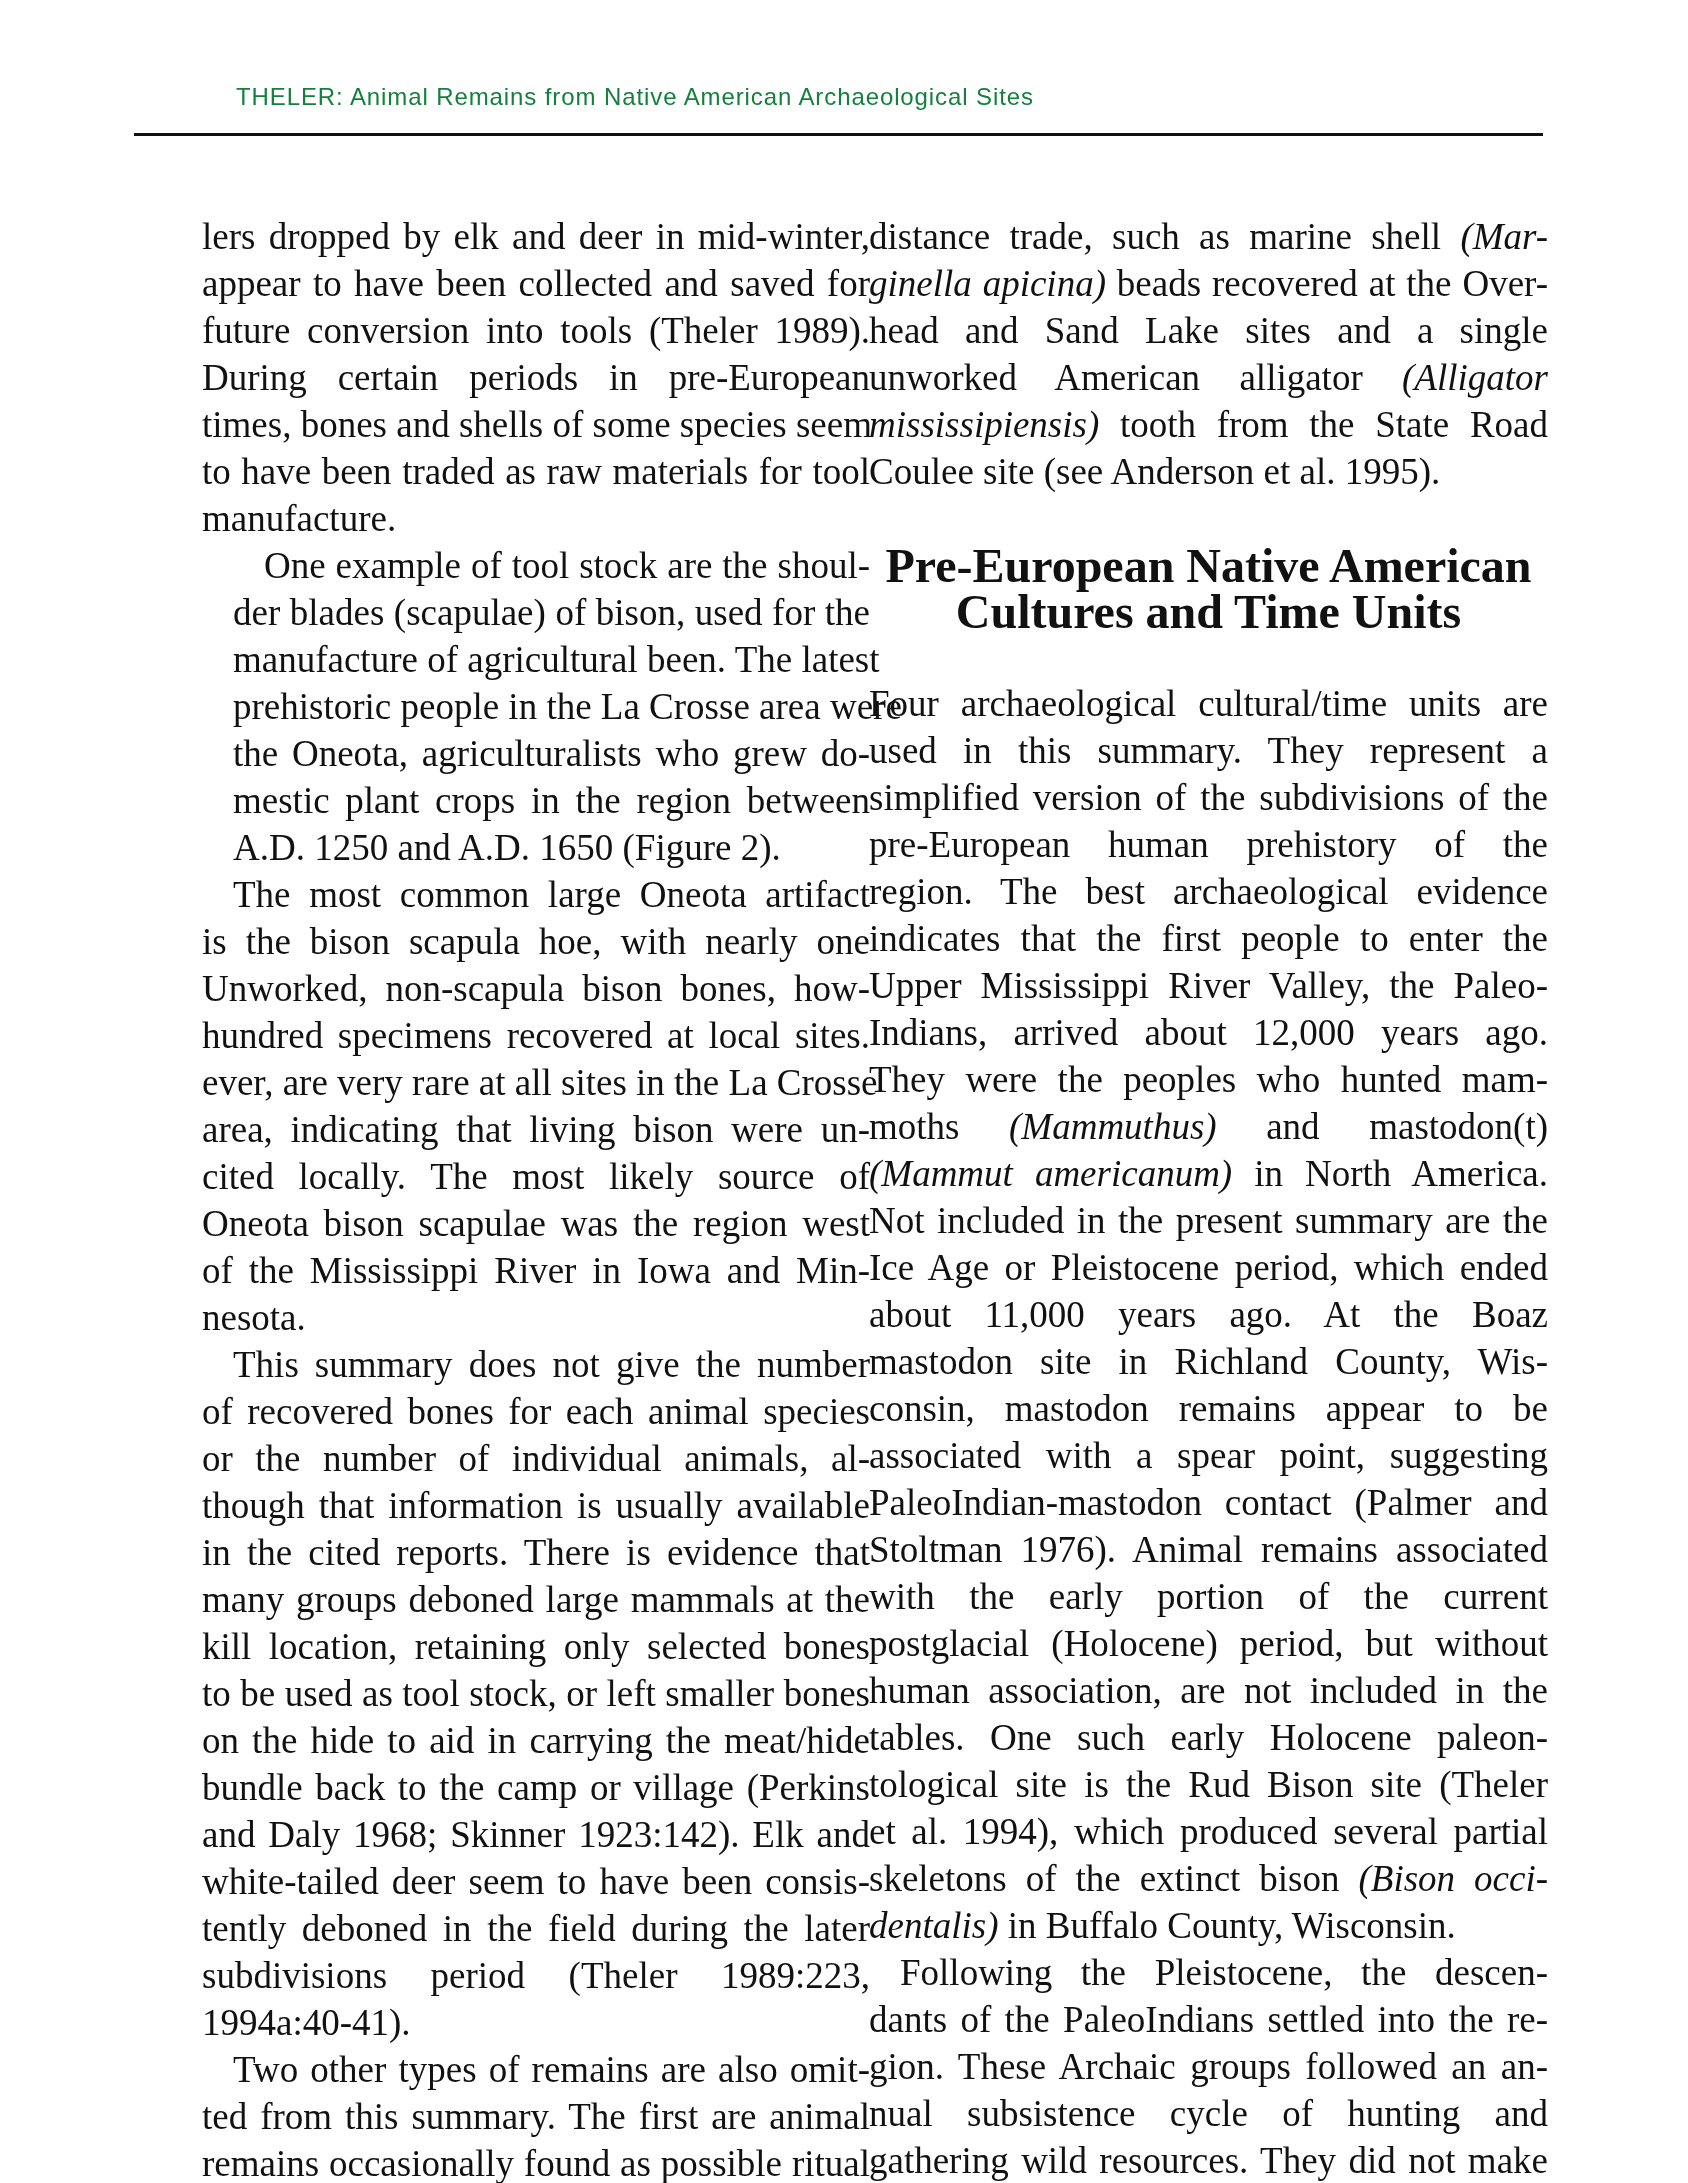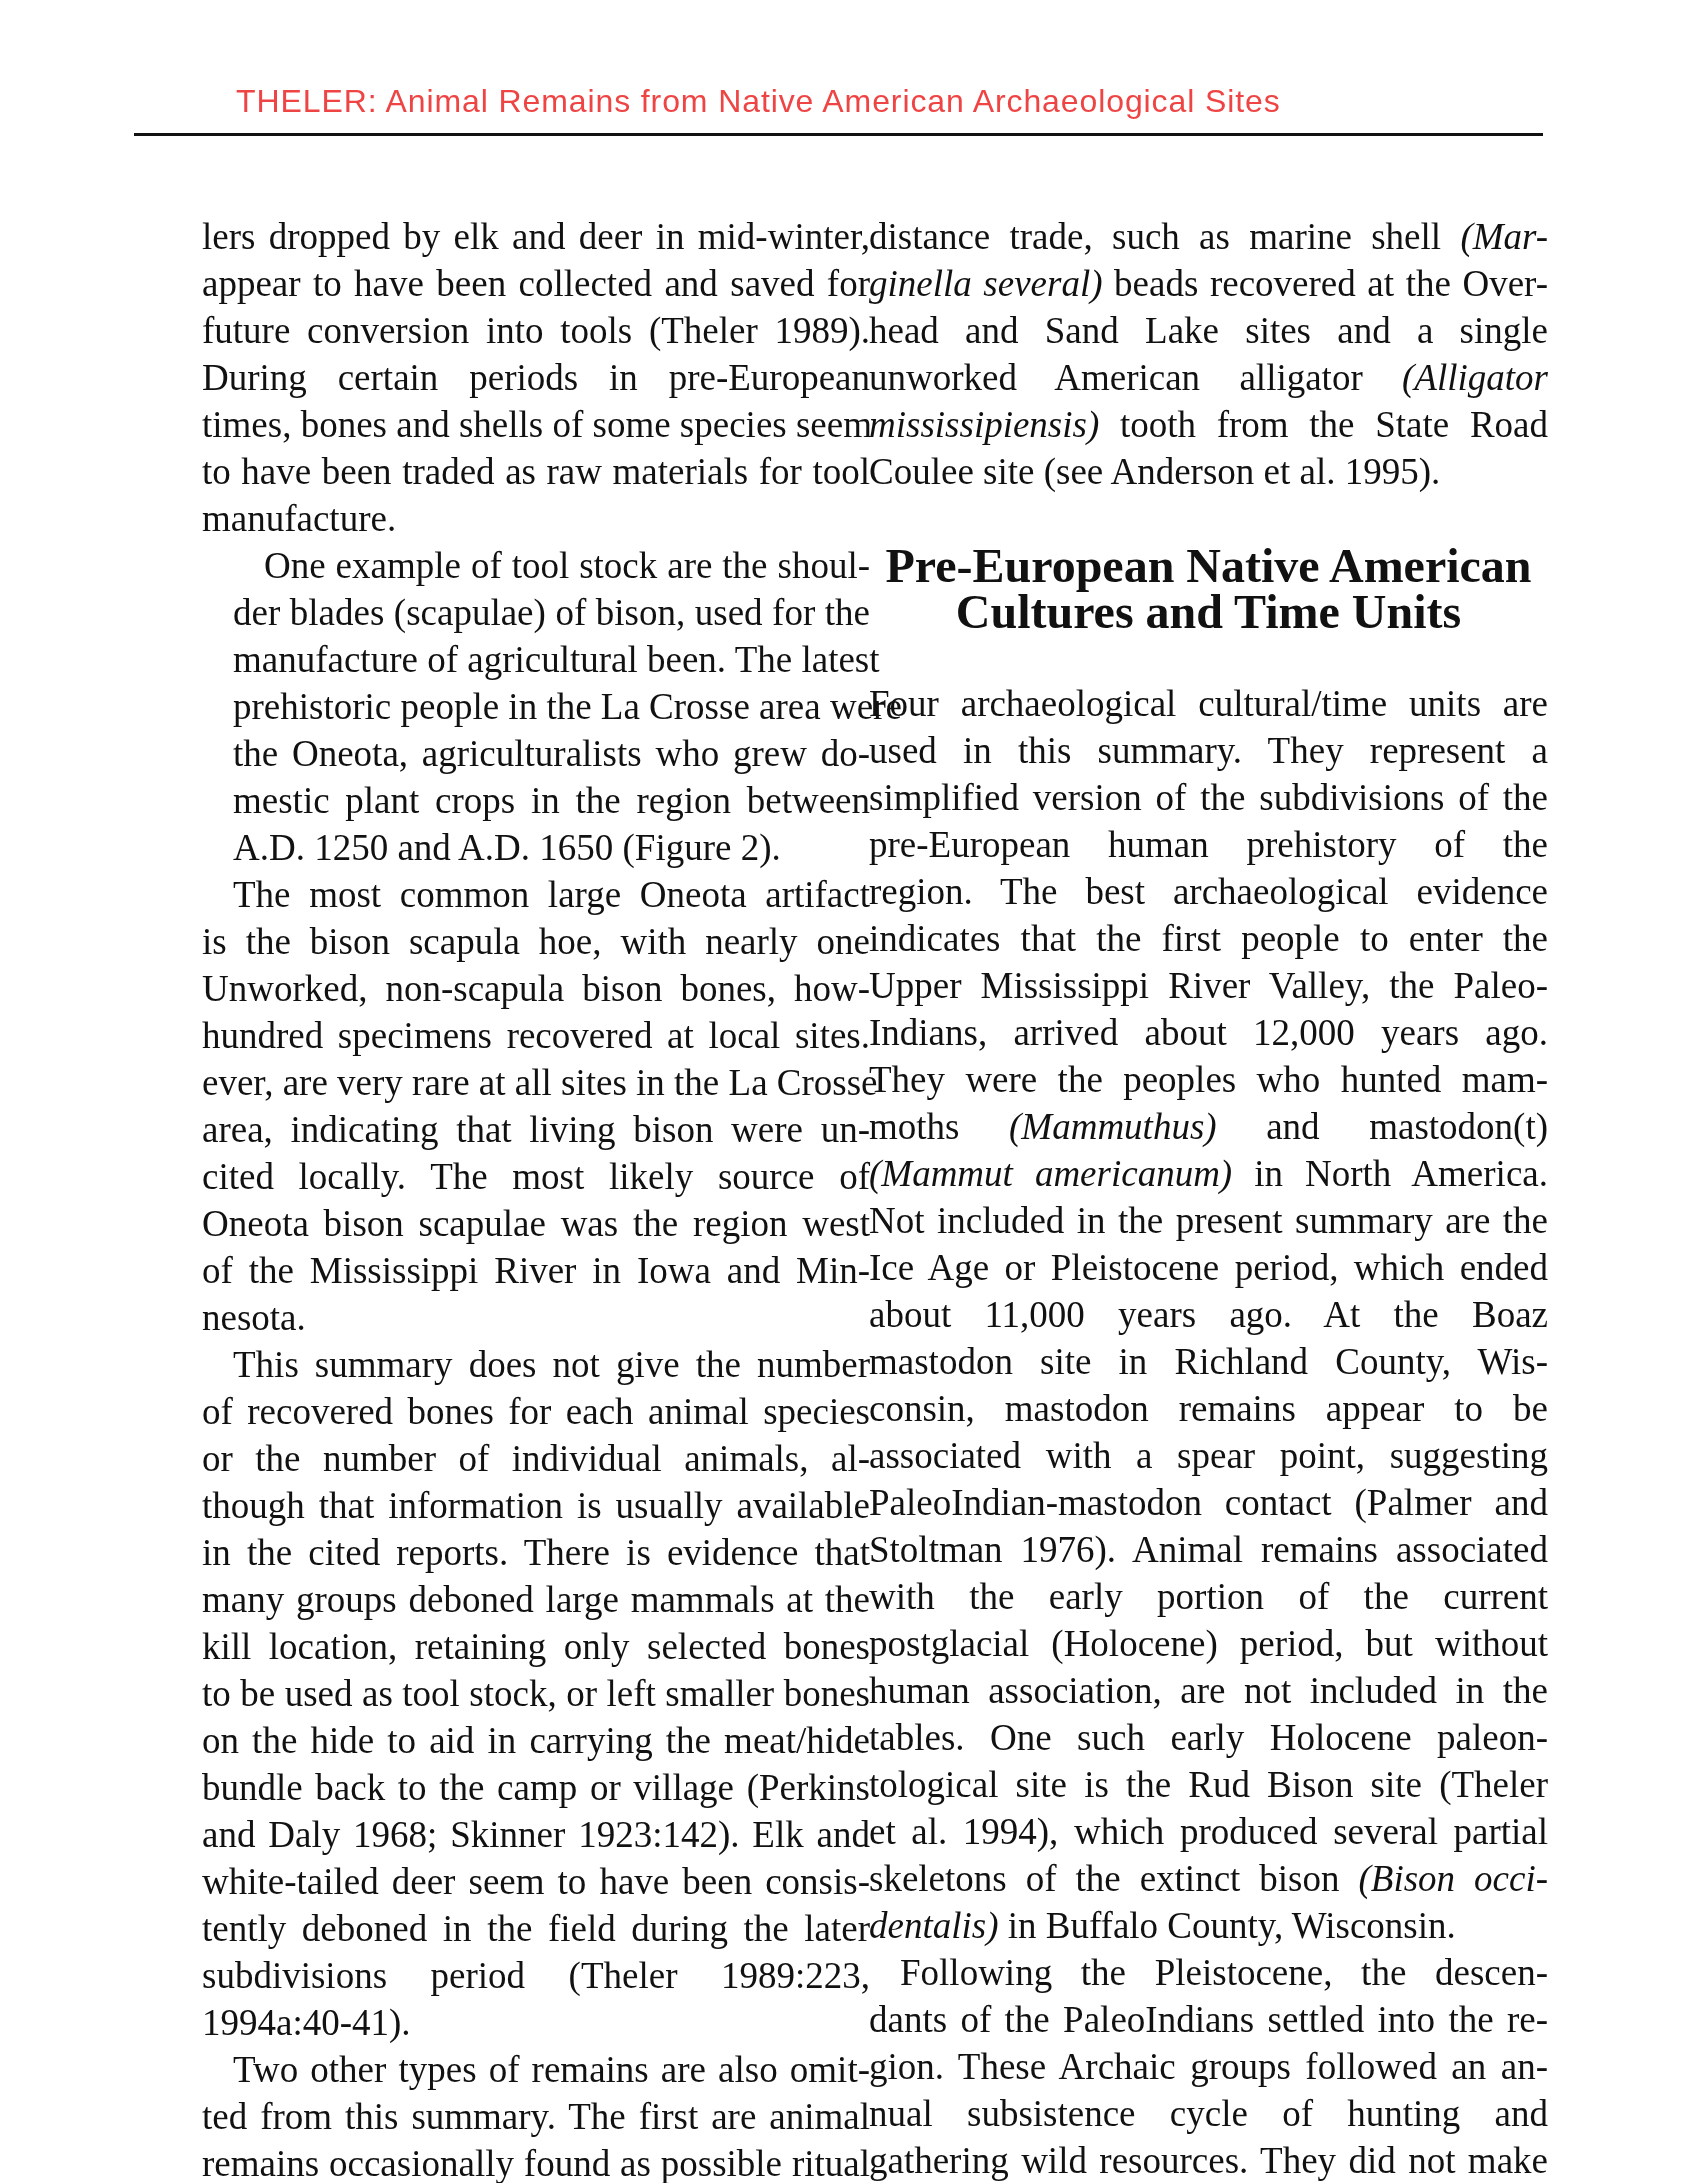--- a/index.html
+++ b/index.html
@@ -1,20 +1,20 @@
 <!DOCTYPE html>
 <html style="font-size:7px"><head>
   <meta charset="utf-8">
   <style>
     html, body { margin: 0; padding: 0; background: #ffffff; }
     body { width: 1689px; height: 2480px; position: relative; overflow: hidden; color: #111; }
     .running-head {
       position: absolute; left: 236px; top: 83px; width: 1310px;
-      font-family: "Liberation Sans", sans-serif; font-size: 32px; letter-spacing: 0.9px;
-      color: #ef4444; white-space: nowrap;
+      font-family: "Liberation Sans", sans-serif; font-size: 24px; letter-spacing: 0.9px;
+      color: #15803d; white-space: nowrap;
     }
     .head-rule {
       position: absolute; left: 134px; top: 133px; width: 1409px; height: 3.1px; background: #111;
     }
     .column {
       position: absolute; top: 213px;
       font-family: "Liberation Serif", serif; font-size: 37px; line-height: 47px;
       text-align: justify; hyphens: none;
     }
     .col-left { left: 202px; width: 668px; }
@@ -88,21 +88,21 @@
     <span class="line">ted from this summary. The first are animal</span>
     <span class="line">remains occasionally found as possible ritual</span>
     <span class="line">items placed with human burials. The sec-</span>
 
   </p>
 </div>
 
 <div class="column col-right">
   <p>
     <span class="line"><span>distance trade, such as marine shell </span><i>(Mar-</i><span></span></span>
-    <span class="line"><span></span><i>ginella several)</i><span> beads recovered at the Over-</span></span>
+    <span class="line"><span></span><i>ginella apicina)</i><span> beads recovered at the Over-</span></span>
     <span class="line"><span>head and Sand Lake sites and a single</span></span>
     <span class="line"><span>unworked American alligator </span><i>(Alligator</i></span>
     <span class="line"><i>mississipiensis)</i><span> tooth from the State Road</span></span>
     <span class="line last"><span>Coulee site (see Anderson et al. 1995).</span></span>
   </p>
 
   <div class="section-heading">
     <div>Pre-European Native American</div>
     <div>Cultures and Time Units</div>
   </div>

